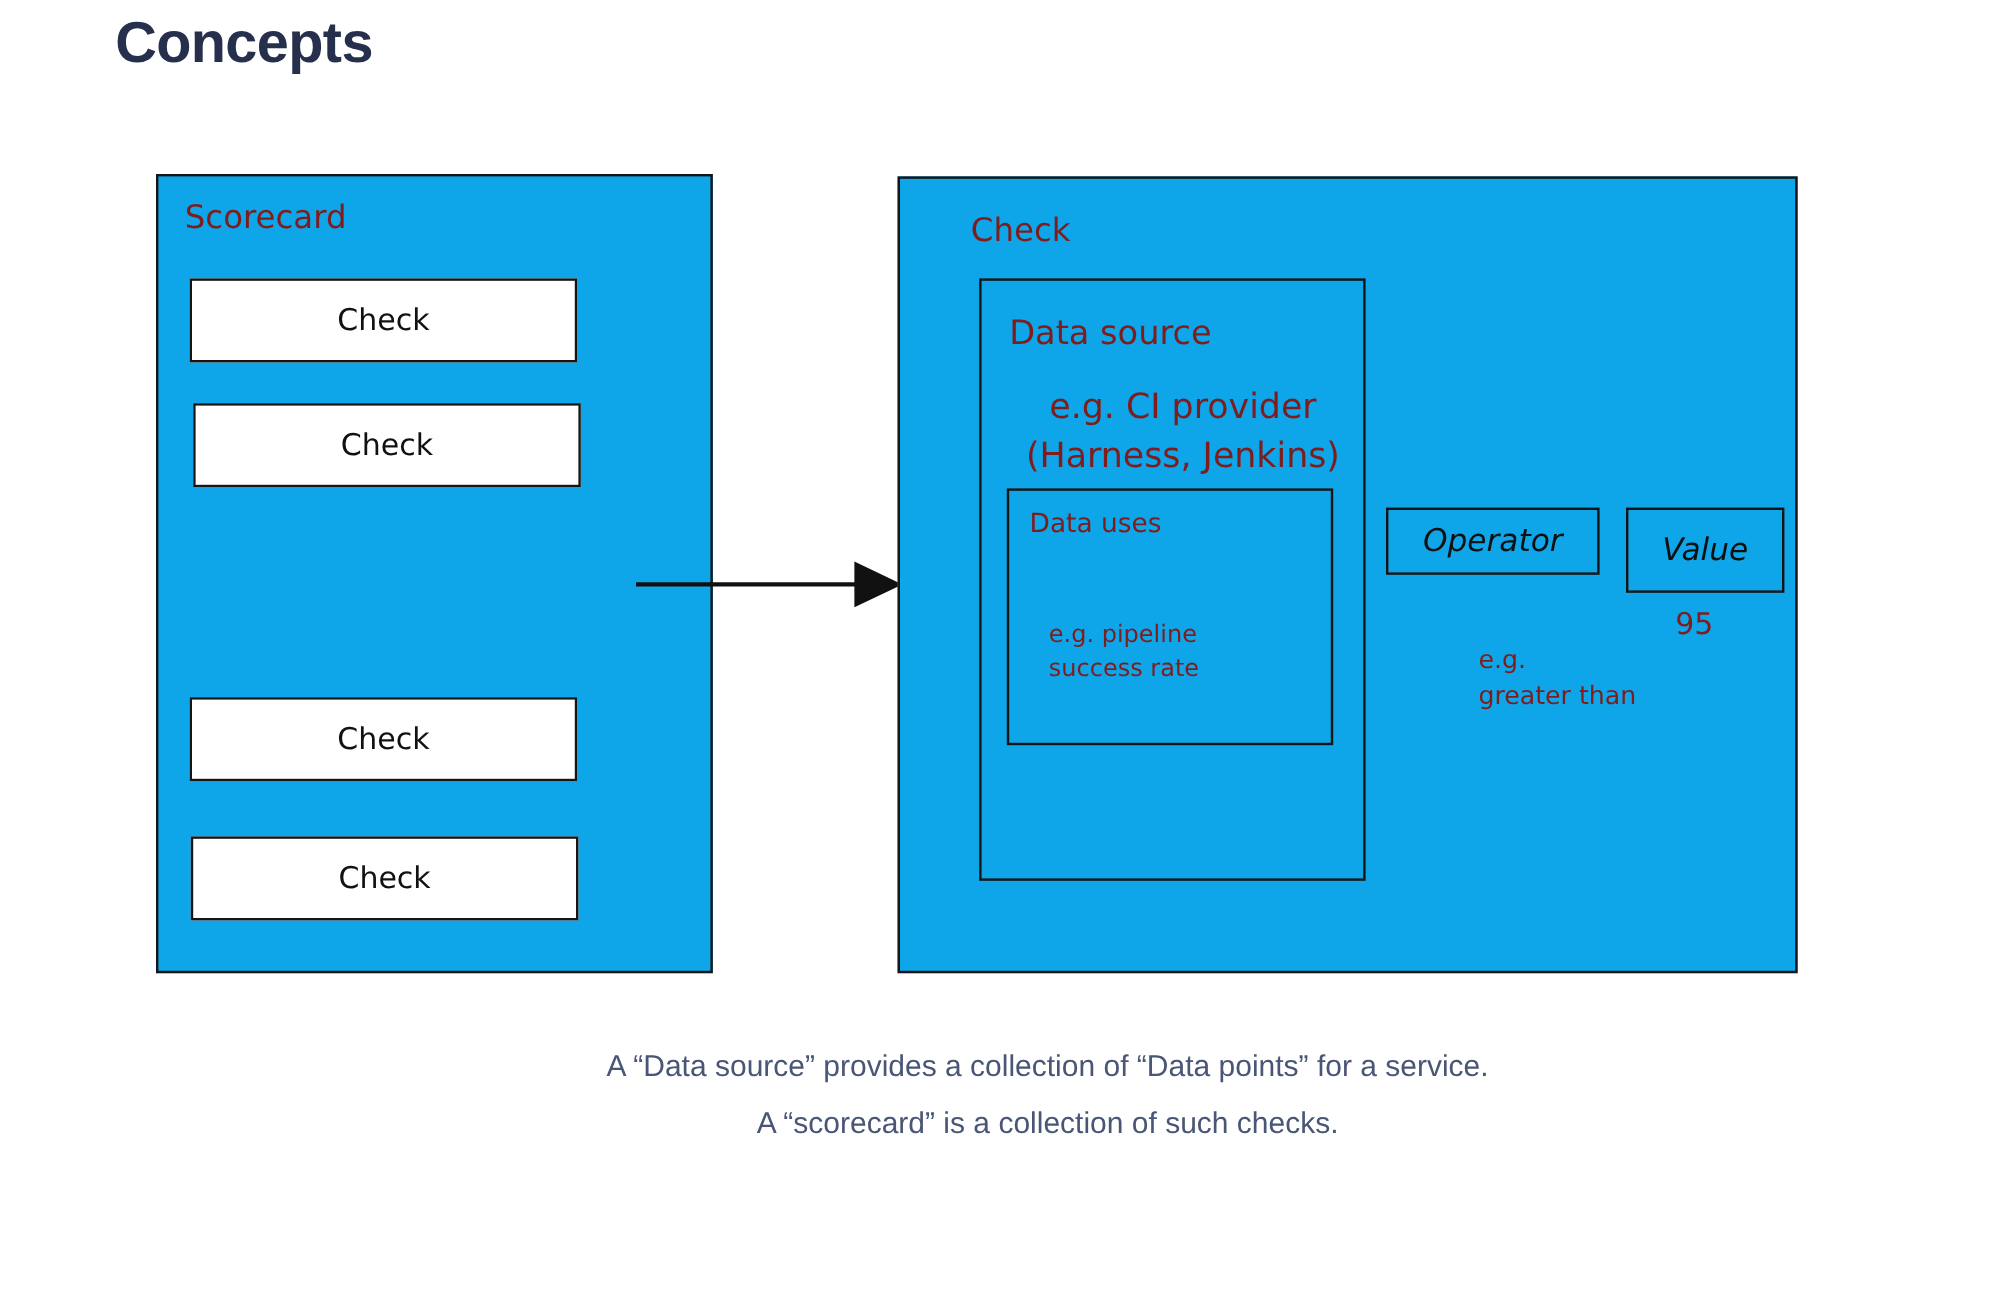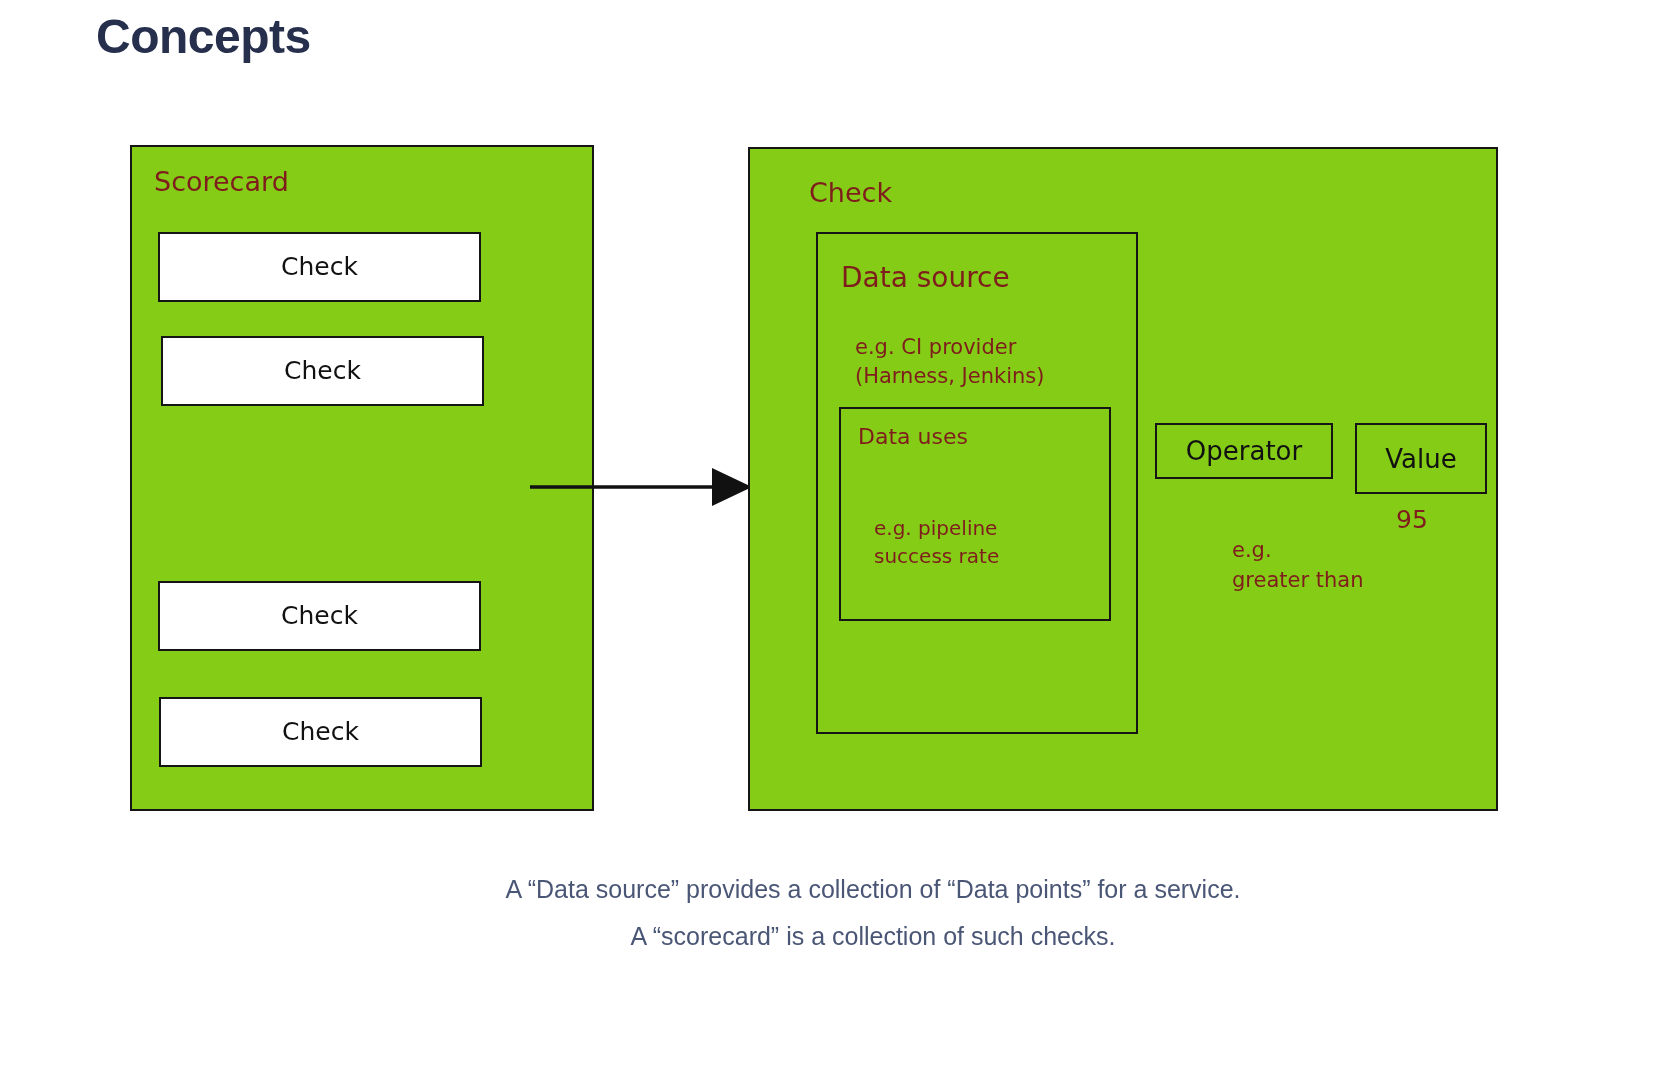--- a/index.html
+++ b/index.html
@@ -32,21 +32,22 @@
     top: 0;
     width: 1660px;
     height: 1086px;
   }
 
   
   .box {
     position: absolute;
     box-sizing: border-box;
     border: 2.5px solid #151515;
-    background: #84cc16;
+    background: #0ea5e9;
+    font-style: italic;
   }
   .box-thin {
     border-width: 2px;
   }
 
   .hand {
     font-family: "DejaVu Sans", sans-serif;
     color: #7f1d1d;
     position: absolute;
     white-space: pre;
@@ -118,23 +119,24 @@
     height: 502px;
   }
   #datasource-title {
     left: 841px;
     top: 261px;
     font-size: 28px;
     text-align: right;
   }
   #datasource-eg {
     left: 855px;
-    top: 333px;
-    font-size: 21px;
+    top: 318px;
+    font-size: 29px;
     line-height: 1.4;
+    text-align: center;
   }
 
   #datapoint-box {
     left: 839px;
     top: 407px;
     width: 272px;
     height: 214px;
   }
   #datapoint-title {
     left: 858px;

